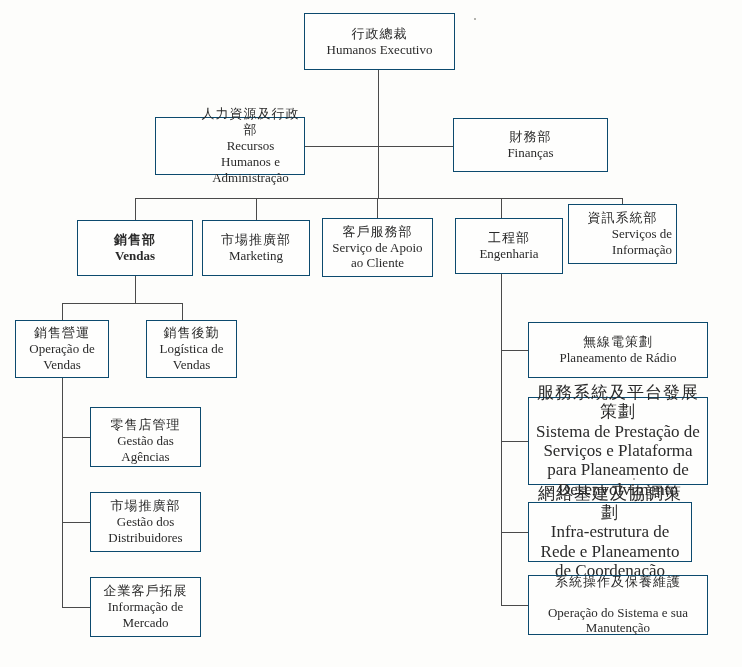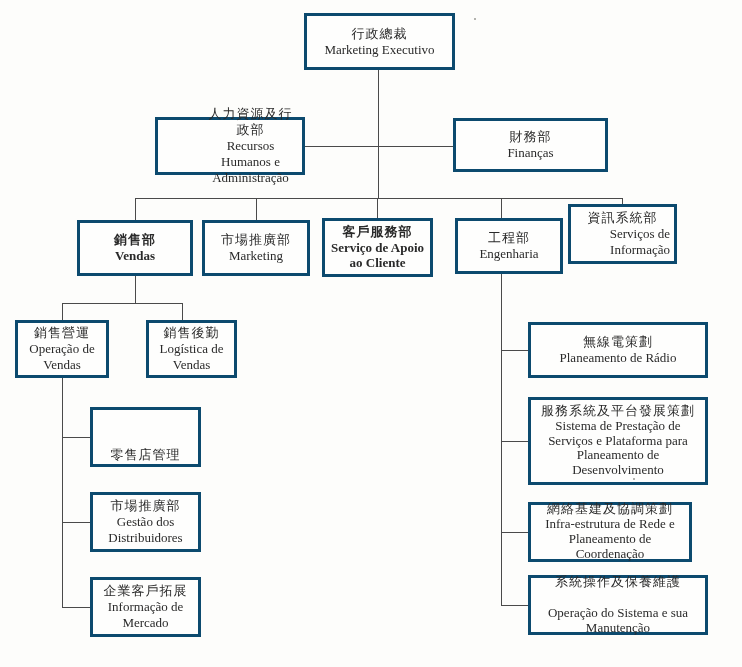--- a/index.html
+++ b/index.html
@@ -7,43 +7,43 @@
     position:relative;
     width:742px;height:667px;
     background:#fdfdfb;
     font-family:"Liberation Serif","DejaVu Serif",serif;
     color:#2a2a2a;
     overflow:hidden;
   }
   .node{
     position:absolute;
     box-sizing:border-box;
-    border:3px solid #0c4a6e;
+    border:1px solid #0c4a6e;
     background:#fefefd;
     display:flex;
     flex-direction:column;
     justify-content:center;
     align-items:center;
     text-align:center;
     padding:1px 4px;
     font-size:13px;
     line-height:1.22;
   }
   .node .zh{letter-spacing:1px;}
-  .node.small{font-size:13px;line-height:1.14;}
+  .node.small{font-size:17px;line-height:1.14;}
   .line{position:absolute;background:#4a4a4a;}
   .speckle{position:absolute;width:2px;height:2px;background:#9a9a94;border-radius:50%;}
 
   
   #n-ceo{left:304px;top:13px;width:151px;height:57px;}
   #n-hr{left:155px;top:117px;width:150px;height:58px;padding-left:45px;}
   #n-finance{left:453px;top:118px;width:155px;height:54px;}
   #n-vendas{left:77px;top:220px;width:116px;height:56px;font-weight:bold;}
   #n-marketing{left:202px;top:220px;width:108px;height:56px;}
-  #n-cliente{left:322px;top:218px;width:111px;height:59px;font-weight:bold;}
+  #n-cliente{left:322px;top:218px;width:111px;height:59px;}
   #n-engenharia{left:447px;top:218px;width:108px;height:56px;margin-left:8px;}
   #n-informacao{left:568px;top:204px;width:109px;height:60px;text-align:right;}
   #n-operacao{left:15px;top:320px;width:94px;height:58px;}
   #n-logistica{left:137px;top:320px;width:91px;height:58px;margin-left:9px;}
   #n-agencias{left:90px;top:407px;width:111px;height:60px;justify-content:flex-end;}
   #n-distribuidores{left:90px;top:492px;width:111px;height:60px;}
   #n-prospeccao{left:90px;top:577px;width:111px;height:60px;}
   #n-radio{left:528px;top:322px;width:180px;height:56px;}
   #n-sistema{left:528px;top:397px;width:180px;height:88px;}
   #n-rede{left:528px;top:502px;width:164px;height:60px;}
@@ -94,21 +94,21 @@
   <div class="line" id="c15"></div>
   <div class="line" id="c16"></div>
   <div class="line" id="c17"></div>
   <div class="line" id="c18"></div>
   <div class="line" id="c19"></div>
   <div class="line" id="c20"></div>
   <div class="line" id="c21"></div>
 
   <div class="node" id="n-ceo">
     <div class="zh">行政總裁</div>
-    <div class="pt">Marketing Executivo</div>
+    <div class="pt">Humanos Executivo</div>
   </div>
 
   <div class="node" id="n-hr">
     <div class="zh">人力資源及行政部</div>
     <div class="pt">Recursos Humanos e Administração</div>
   </div>
 
   <div class="node" id="n-finance">
     <div class="zh">財務部</div>
     <div class="pt">Finanças</div>
@@ -144,20 +144,21 @@
     <div class="pt">Operação de Vendas</div>
   </div>
 
   <div class="node" id="n-logistica">
     <div class="zh">銷售後勤</div>
     <div class="pt">Logística de Vendas</div>
   </div>
 
   <div class="node" id="n-agencias">
     <div class="zh">零售店管理</div>
+    <div class="pt">Gestão das Agências</div>
   </div>
 
   <div class="node" id="n-distribuidores">
     <div class="zh">市場推廣部</div>
     <div class="pt">Gestão dos Distribuidores</div>
   </div>
 
   <div class="node" id="n-prospeccao">
     <div class="zh">企業客戶拓展</div>
     <div class="pt">Informação de Mercado</div>

